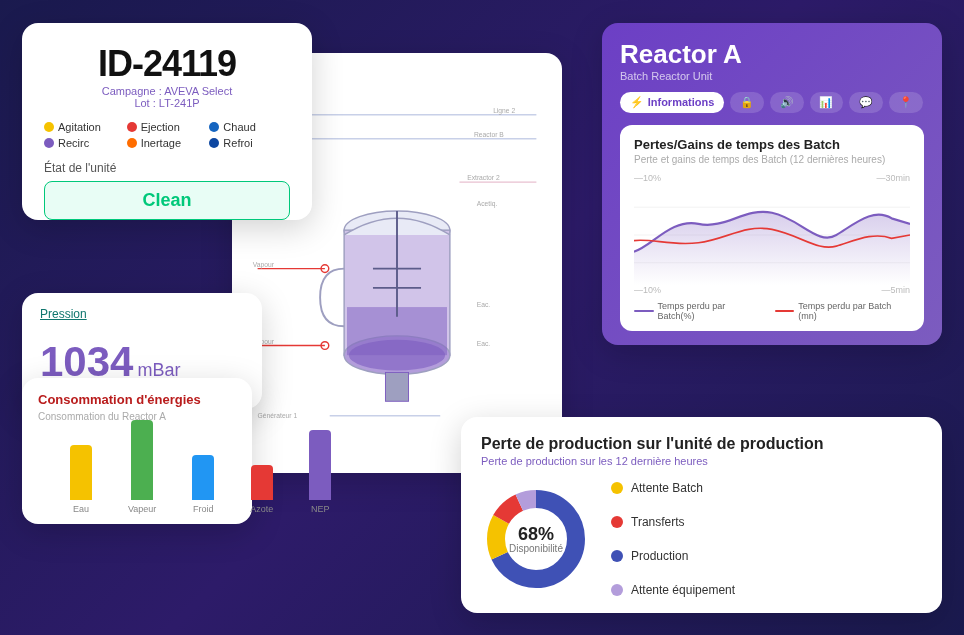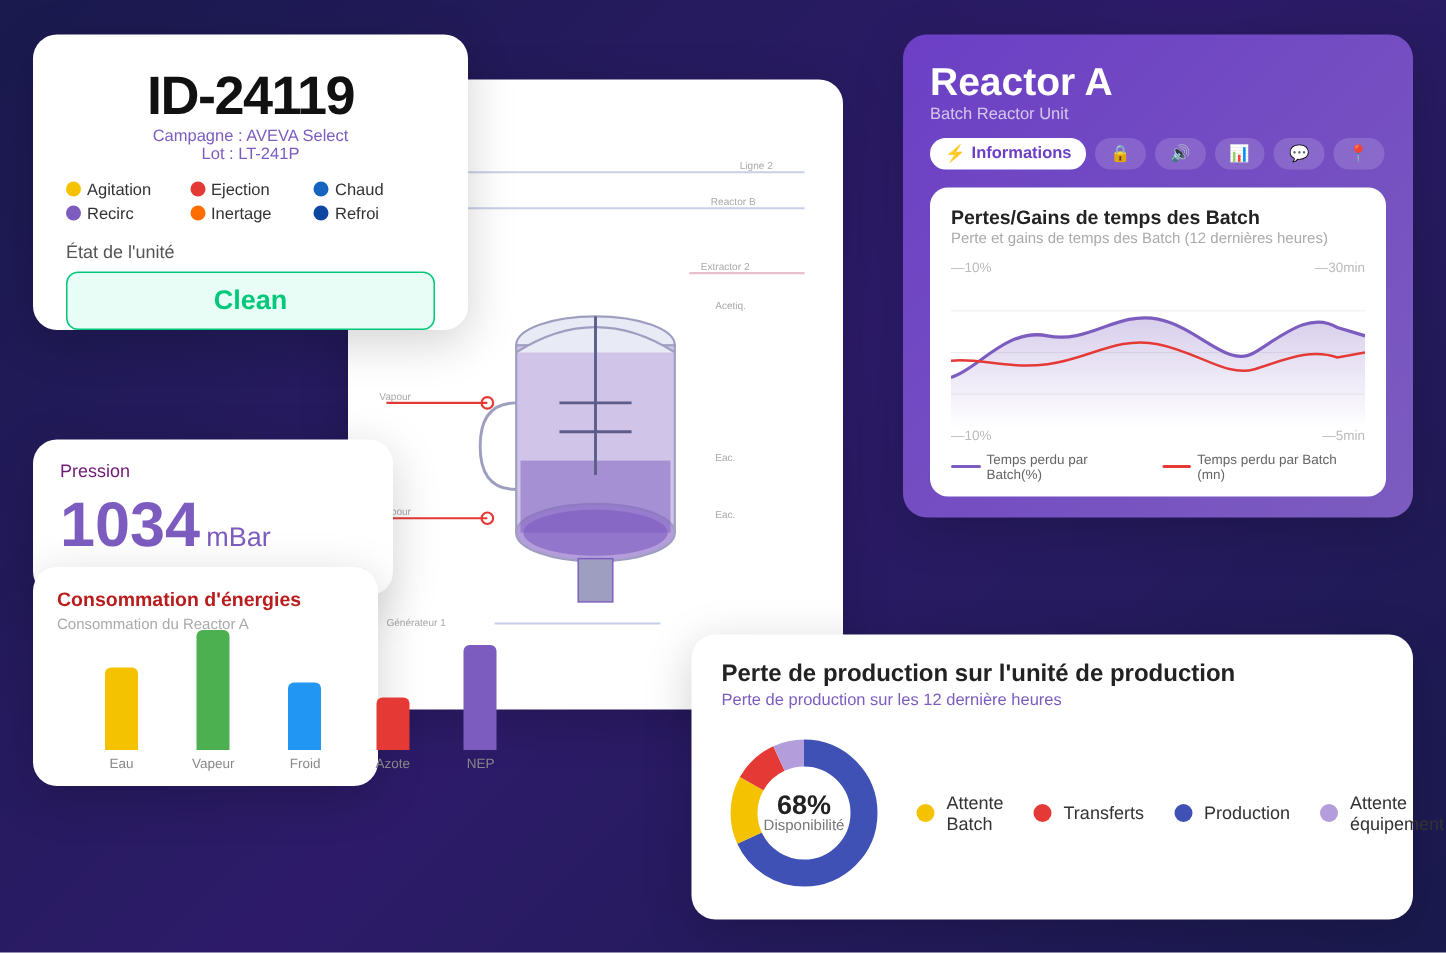--- a/index.html
+++ b/index.html
@@ -55,21 +55,21 @@
       margin-bottom: 12px;
     }
     .tags-grid {
       display: grid;
       grid-template-columns: 1fr 1fr 1fr;
       gap: 4px 2px;
       margin-bottom: 12px;
     }
     .tag-item {
       display: flex;
-      align-items: flex-start;
+      align-items: center;
       gap: 4px;
       font-size: 11px;
       color: #333;
     }
     .tag-icon {
       width: 10px;
       height: 10px;
       border-radius: 50%;
       display: inline-block;
       flex-shrink: 0;
@@ -100,22 +100,23 @@
     
     .card-pressure {
       width: 240px;
       top: 270px;
       left: 0;
       padding: 14px 18px;
       z-index: 3;
     }
     .pressure-label {
       font-size: 12px;
-      color: #701a75;
-      margin-bottom: 8px;
+      color: #0f766e;
+      margin-bottom: 20px;
+      text-decoration: underline;
     }
     .pressure-value {
       font-size: 42px;
       font-weight: 700;
       color: #7c5cbf;
       line-height: 1;
     }
     .pressure-unit {
       font-size: 18px;
       font-weight: 400;
@@ -322,22 +323,23 @@
       font-weight: 800;
       color: #222;
       line-height: 1;
     }
     .donut-desc {
       font-size: 10px;
       color: #777;
     }
     .legend-list {
       display: flex;
-      flex-direction: row;
+      flex-direction: column;
       gap: 20px;
+      text-align: right;
     }
     .legend-row {
       display: flex;
       align-items: center;
       gap: 8px;
       font-size: 12px;
       color: #333;
     }
     .legend-dot {
       width: 12px;

